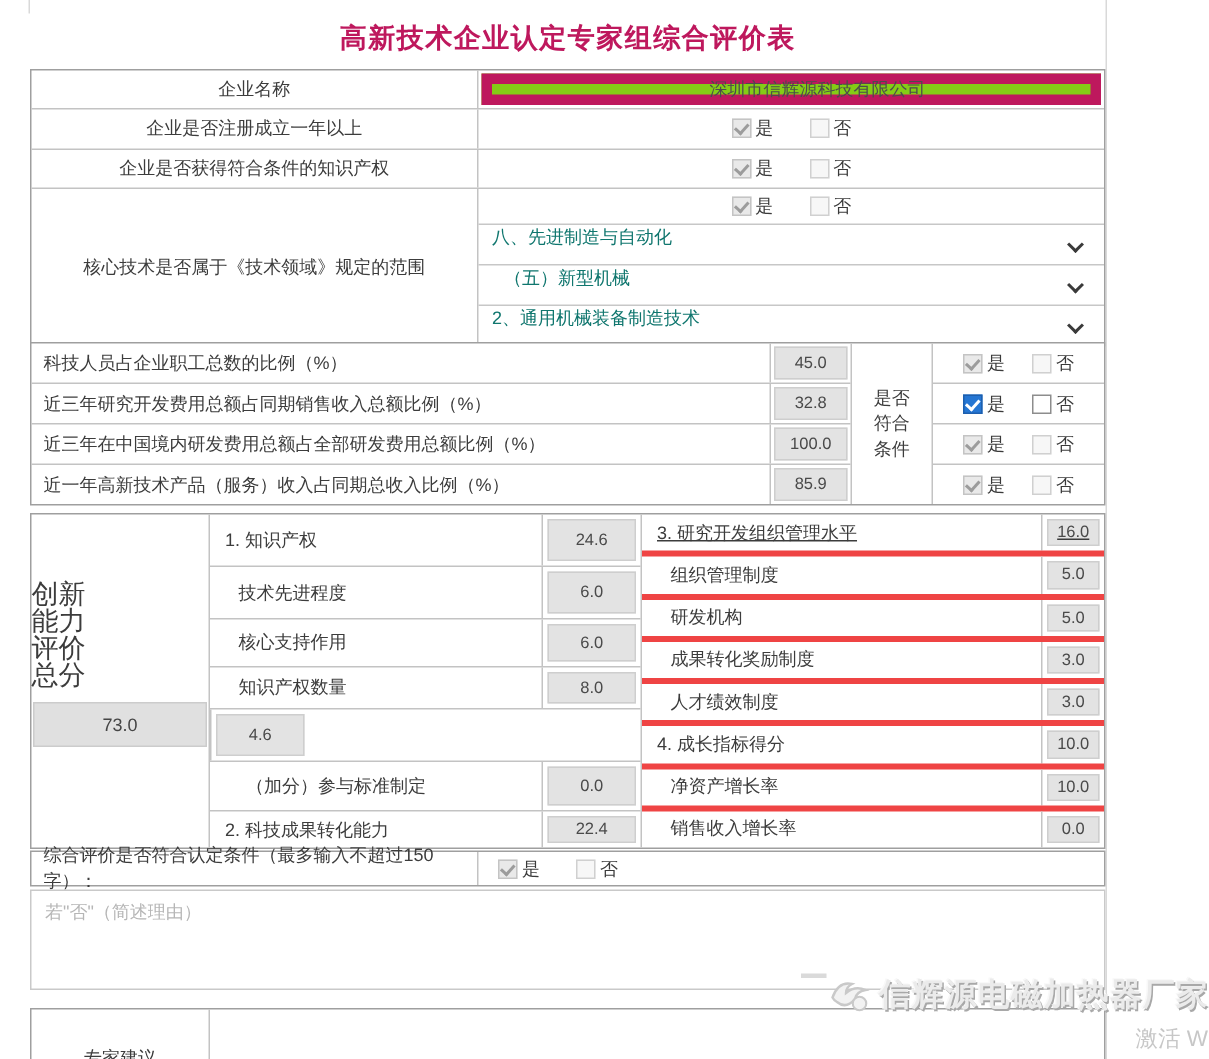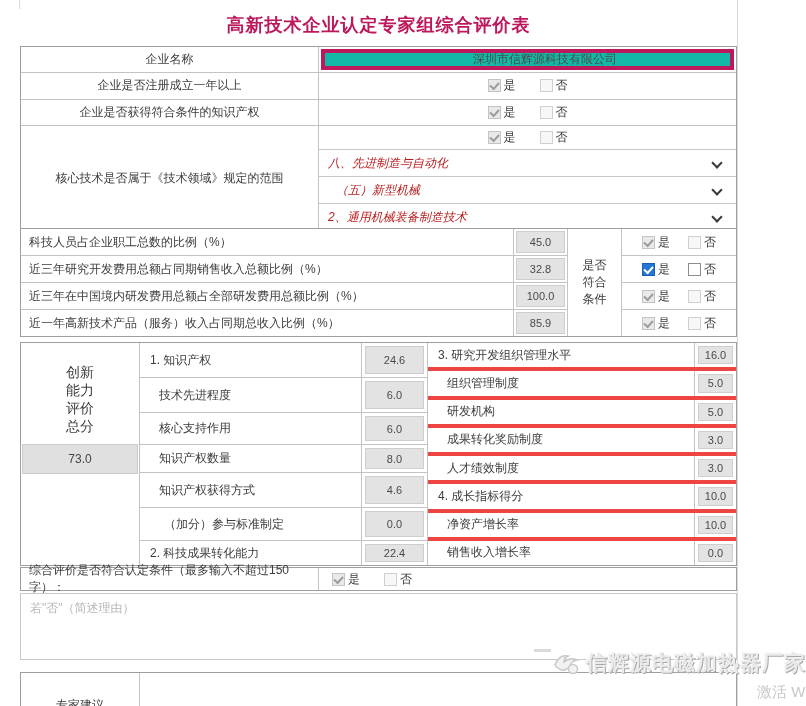--- a/index.html
+++ b/index.html
@@ -16,26 +16,26 @@
   .tbl { position:absolute; left:20px; width:717px; border:1px solid #9f9f9f; background:#fff; }
 
   
   .tableA { top:46px; height:185px; display:flex; flex-direction:column; }
   .ta-row { display:flex; border-top:1px solid #c3c3c3; }
   .ta-row:first-child { border-top:none; }
   .r1 { height:25px; } .r2 { height:27px; } .r3 { height:27px; } .r4 { flex:1; }
   .ta-left { width:298px; border-right:1px solid #c3c3c3; display:flex; align-items:center;
              justify-content:center; font-size:12px; color:#3c3c3c; text-align:center; padding:0 6px; }
   .ta-right { flex:1; display:flex; align-items:center; justify-content:center; }
-  .company-box { flex:1; align-self:stretch; margin:2px; background:#14b8a6; border:4px solid #be185d;
+  .company-box { flex:1; align-self:stretch; margin:2px; background:#84cc16; border:7px solid #be185d;
                  display:flex; align-items:center; justify-content:center; font-size:12px; color:#4c4c4c;padding-left:35px; }
   .ta-right-col { flex:1; display:flex; flex-direction:column; align-self:stretch; }
   .ct-check { height:23px; display:flex; align-items:center; justify-content:center; }
-  .dd-row { height:27px; border-top:1px solid #c7c7c7; display:flex; align-items:center;
-            font-size:12px; color:#b91c1c; padding-left:9px; position:relative; cursor:default;font-style:italic; }
+  .dd-row { height:27px; border-top:1px solid #c7c7c7; display:flex; align-items:flex-start;
+            font-size:12px; color:#0f766e; padding-left:9px; position:relative; cursor:default; }
   .dd-indent { padding-left:17px; }
   .chev { position:absolute; right:15px; top:9px; width:8px; height:8px;
           border-right:2px solid #3a3a3a; border-bottom:2px solid #3a3a3a; transform:rotate(45deg); }
 
   
   .cbwrap { display:flex; align-items:center; font-size:12px; color:#3a3a3a; }
   .cbgap { margin-left:24px; }
   .cb { width:13px; height:13px; display:inline-block; position:relative; background:#fff;
         border:1px solid #9a9a9a; margin-right:3px; flex:0 0 auto; }
   .cb.checked-gray { background:#e9e9e9; border-color:#c4c4c4; }
@@ -59,36 +59,36 @@
   .tb-cond { width:54px; border-left:1px solid #c3c3c3; display:flex; flex-direction:column;
              align-items:center; justify-content:center; font-size:12px; line-height:17px; }
   .tb-checks { flex:1; border-left:1px solid #c3c3c3; display:flex; flex-direction:column; }
   .tb-checkrow { flex:1; border-top:1px solid #c3c3c3; display:flex; align-items:center; justify-content:center; }
   .tb-checkrow:first-child { border-top:none; }
   .tb-checkrow .cbgap { margin-left:18px; }
 
   
   .tableC { top:342px; height:224px; display:flex; }
   .tcL { width:119px; border-right:1px solid #c3c3c3; display:flex; flex-direction:column; }
-  .tc-lines { margin-top:20px; text-align:center; font-size:14px; line-height:18px; }
+  .tc-lines { margin-top:44px; font-size:18px; line-height:18px; }
   .tc-total { margin:9px 1px 0 1px; height:30px; background:#e0e0e0; border:1px solid #cccccc;
               display:flex; align-items:center; justify-content:center; font-size:12px; color:#454545; }
   .tcM { width:288px; border-right:1px solid #c3c3c3; display:flex; flex-direction:column; }
   .tcm-row { display:flex; border-top:1px solid #c3c3c3; }
   .tcm-row:first-child { border-top:none; }
   .tcm-row:nth-child(1){height:34px} .tcm-row:nth-child(2){height:35px}
   .tcm-row:nth-child(3){height:32px} .tcm-row:nth-child(4){height:28px}
   .tcm-row:nth-child(5){height:35px} .tcm-row:nth-child(6){height:33px}
   .tcm-row:nth-child(7){flex:1}
   .sc-label { flex:1; display:flex; align-items:center; font-size:12px; }
   .lvl1 { padding-left:10px; } .lvl2 { padding-left:19px; } .lvl2b { padding-left:24px; }
   .tcm-val { width:66px; border-left:1px solid #c3c3c3; padding:3px; }
   .tcR { flex:1; display:flex; flex-direction:column; }
   .tcr-row { flex:1; display:flex; border-top:4px solid #ef4444; }
-  .tcr-row:first-child { border-top:none; }
+  .tcr-row:first-child { border-top:none;text-decoration:underline; }
   .tcr-val { width:42px; border-left:1px solid #c3c3c3; padding:3px; }
 
   
   .tableD { top:567px; height:24px; display:flex; }
   .td-left { width:298px; border-right:1px solid #c3c3c3; display:flex; align-items:center;
              padding-left:8px; font-size:12px; }
   .td-right { flex:1; display:flex; align-items:center; padding-left:13px; }
 
   
   .reason { position:absolute; left:20px; top:593px; width:717px; height:67px;
@@ -290,21 +290,20 @@
             <div class="grayval">6.0</div>
           </div>
       </div>
       <div class="tcm-row">
         <div class="sc-label lvl2">知识产权数量</div>
         <div class="tcm-val">
             <div class="grayval">8.0</div>
           </div>
       </div>
       <div class="tcm-row">
-        <div class="sc-label lvl2">知识产权获得方式</div>
         <div class="tcm-val">
             <div class="grayval">4.6</div>
           </div>
       </div>
       <div class="tcm-row">
         <div class="sc-label lvl2b">（加分）参与标准制定</div>
         <div class="tcm-val">
             <div class="grayval">0.0</div>
           </div>
       </div>

